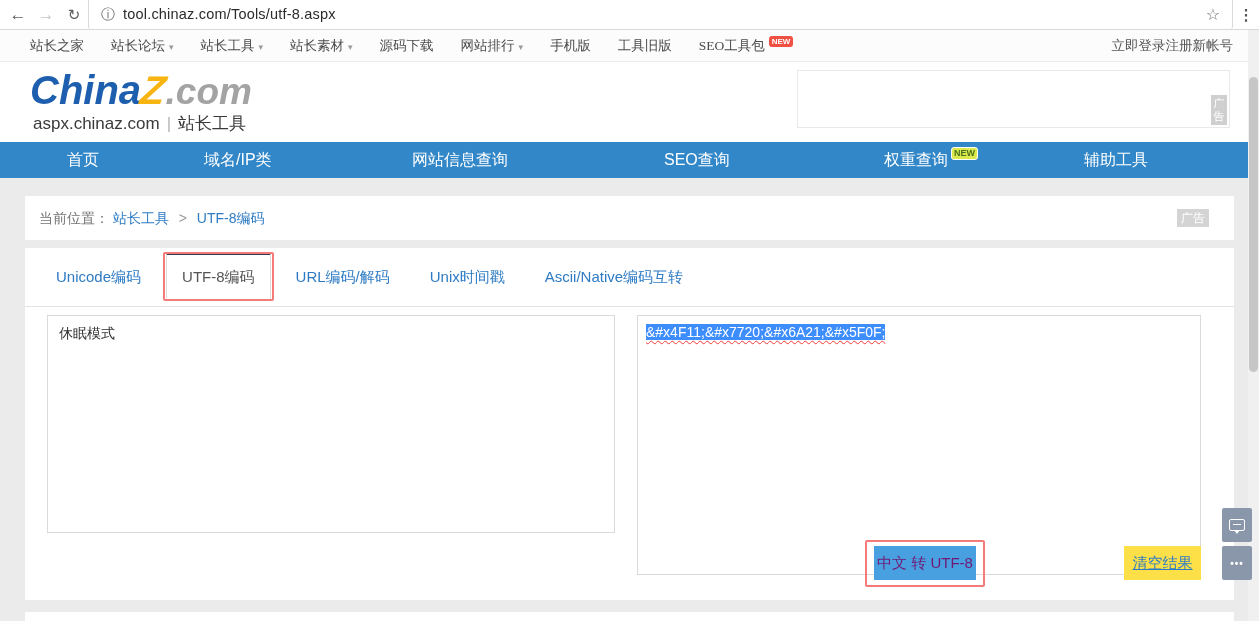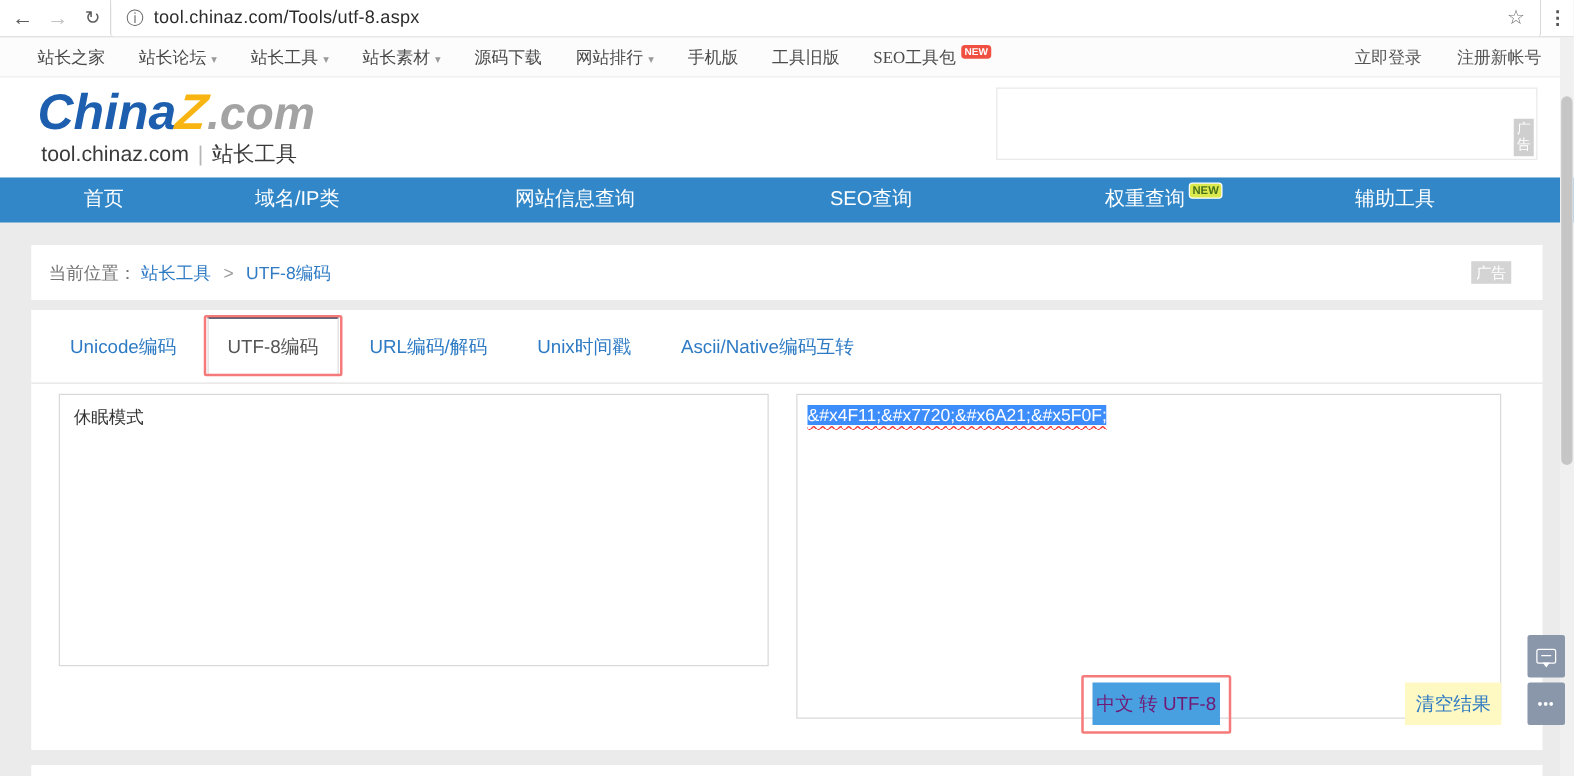--- a/index.html
+++ b/index.html
@@ -17,21 +17,21 @@
   .addressbar .info { position:absolute; left:12px; top:0; line-height:29px; font-size:14px; color:#6b6b6b; }
   .addressbar .url { position:absolute; left:34px; top:0; line-height:29px; font-size:14.5px; color:#2b2b2b; letter-spacing:0.2px; }
   .addressbar .star { position:absolute; right:12px; top:0; line-height:29px; font-size:16px; color:#707070; }
 
   
   .topnav { position:absolute; left:0; top:30px; width:1259px; height:32px; background:#fcfcfc; border-bottom:1px solid #ececec; font-family:"Liberation Serif", serif; }
   .tn-items { position:absolute; left:30px; top:0; height:31px; display:flex; align-items:center; gap:27px; }
   .tn-item { font-size:13.5px; color:#4a4a4a; white-space:nowrap; cursor:pointer; }
   .tn-item .caret { font-size:9px; color:#9a9a9a; margin-left:4px; }
   .badge-red { display:inline-block; background:#f05042; color:#fff; font-size:8px; font-weight:bold; border-radius:3px; padding:1px 3px; margin-left:4px; position:relative; top:-6px; font-family:"Liberation Sans", sans-serif; }
-  .tn-right { position:absolute; right:26px; top:0; height:31px; display:flex; align-items:center; gap:28px;text-align:center; }
+  .tn-right { position:absolute; right:26px; top:0; height:31px; display:flex; align-items:center; gap:0;text-align:center; }
   .tn-right .tn-item { color:#555; }
 
   
   .logoband { position:absolute; left:0; top:62px; width:1259px; height:80px; background:#fff; }
   .logo { position:absolute; left:30px; top:4px; font-weight:bold; font-style:italic; font-size:40px; line-height:48px; white-space:nowrap; cursor:pointer; }
   .lg1 { color:#1d5fae; }
   .lg2 { color:#f8b411; display:inline-block; transform:skewX(-8deg); }
   .lg3 { color:#a3a3a3; font-size:37px; }
   .logosub { position:absolute; left:33px; top:50px; font-size:17px; color:#3a3a3a; }
   .logosub .sep { color:#b5b5b5; margin:0 7px; }
@@ -58,21 +58,21 @@
   .tab { padding:0 15px; margin-right:10px; font-size:15px; color:#2e7bc4; white-space:nowrap; cursor:pointer; }
   .tab.active { position:relative; align-self:flex-start; display:flex; align-items:center; height:48px; margin-top:4px; margin-bottom:-9px; background:#fff; border:1px solid #ddd; border-top:3px solid #2b3b52; border-bottom:none; color:#555; z-index:2; }
   .annot { border:2px solid #f57a7a; border-radius:2px; pointer-events:none; }
   .annot-tab { position:absolute; left:-4px; right:-4px; top:-3px; bottom:-1px; }
   .ta { position:absolute; background:#fff; border:1px solid #d9d9d9; font-size:14px; color:#333; cursor:text; }
   .ta-left { left:22px; top:67px; width:568px; height:218px; padding:9px 11px; }
   .ta-right { left:612px; top:67px; width:564px; height:260px; padding:8px; }
   .ta-sel { background:#3e8dfd; color:#fff; text-decoration:underline wavy #f43b3b; text-decoration-thickness:1px; text-underline-offset:3px; }
   .btn { position:absolute; top:298px; height:34px; border:none; font-size:15px; font-family:"Liberation Sans", sans-serif; cursor:pointer; text-align:center; }
   .btn-blue { background:#49a0e0; color:#701a75; }
-  .btn-gray { background:#fef9c3; color:#2e7bc4; }
+  .btn-gray { background:#fde047; color:#2e7bc4;text-decoration:underline; }
   .b1 { left:849px; width:102px; }
   .b2 { left:974px; width:113px; }
   .b3 { left:1099px; width:77px; }
   .annot-btn { position:absolute; left:-9px; right:-9px; top:-6px; bottom:-7px; }
   .btn .lbl { position:relative; }
 
   
   .bottom-strip { position:absolute; left:25px; top:612px; width:1209px; height:9px; background:#fff; }
 
   
@@ -118,21 +118,21 @@
       <span class="tn-item"><span>SEO工具包</span><span class="badge-red">NEW</span></span>
     </div>
     <div class="tn-right">
       <span class="tn-item">立即登录</span>
       <span class="tn-item">注册新帐号</span>
     </div>
   </div>
 
   <div class="logoband">
     <div class="logo"><span class="lg1">China</span><span class="lg2">Z</span><span class="lg3">.com</span></div>
-    <div class="logosub"><span>tool.chinaz.com</span><span class="sep">|</span><span>站长工具</span></div>
+    <div class="logosub"><span>aspx.chinaz.com</span><span class="sep">|</span><span>站长工具</span></div>
     <div class="adbox">
       <div class="ad-vert">
           <span>广</span>
           <span>告</span>
         </div>
     </div>
   </div>
 
   <div class="mainnav">
     <span class="mn-item" style="left:67px">首页</span>

